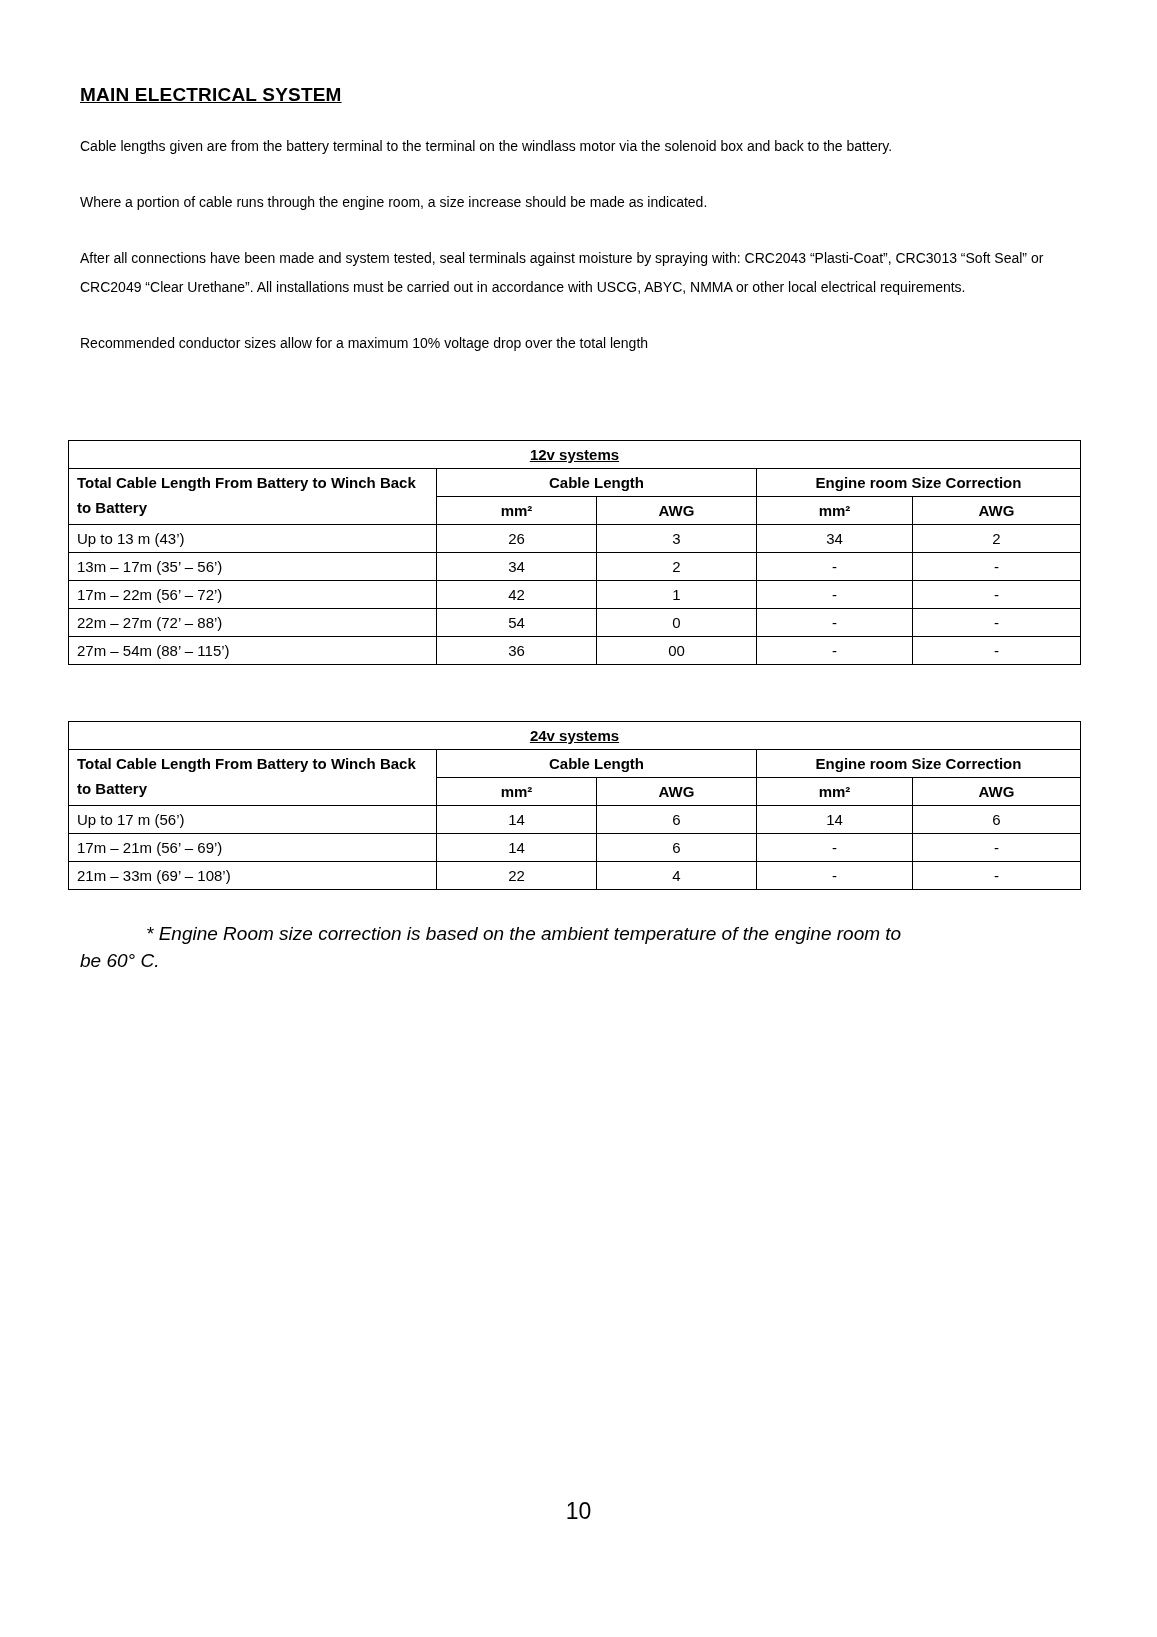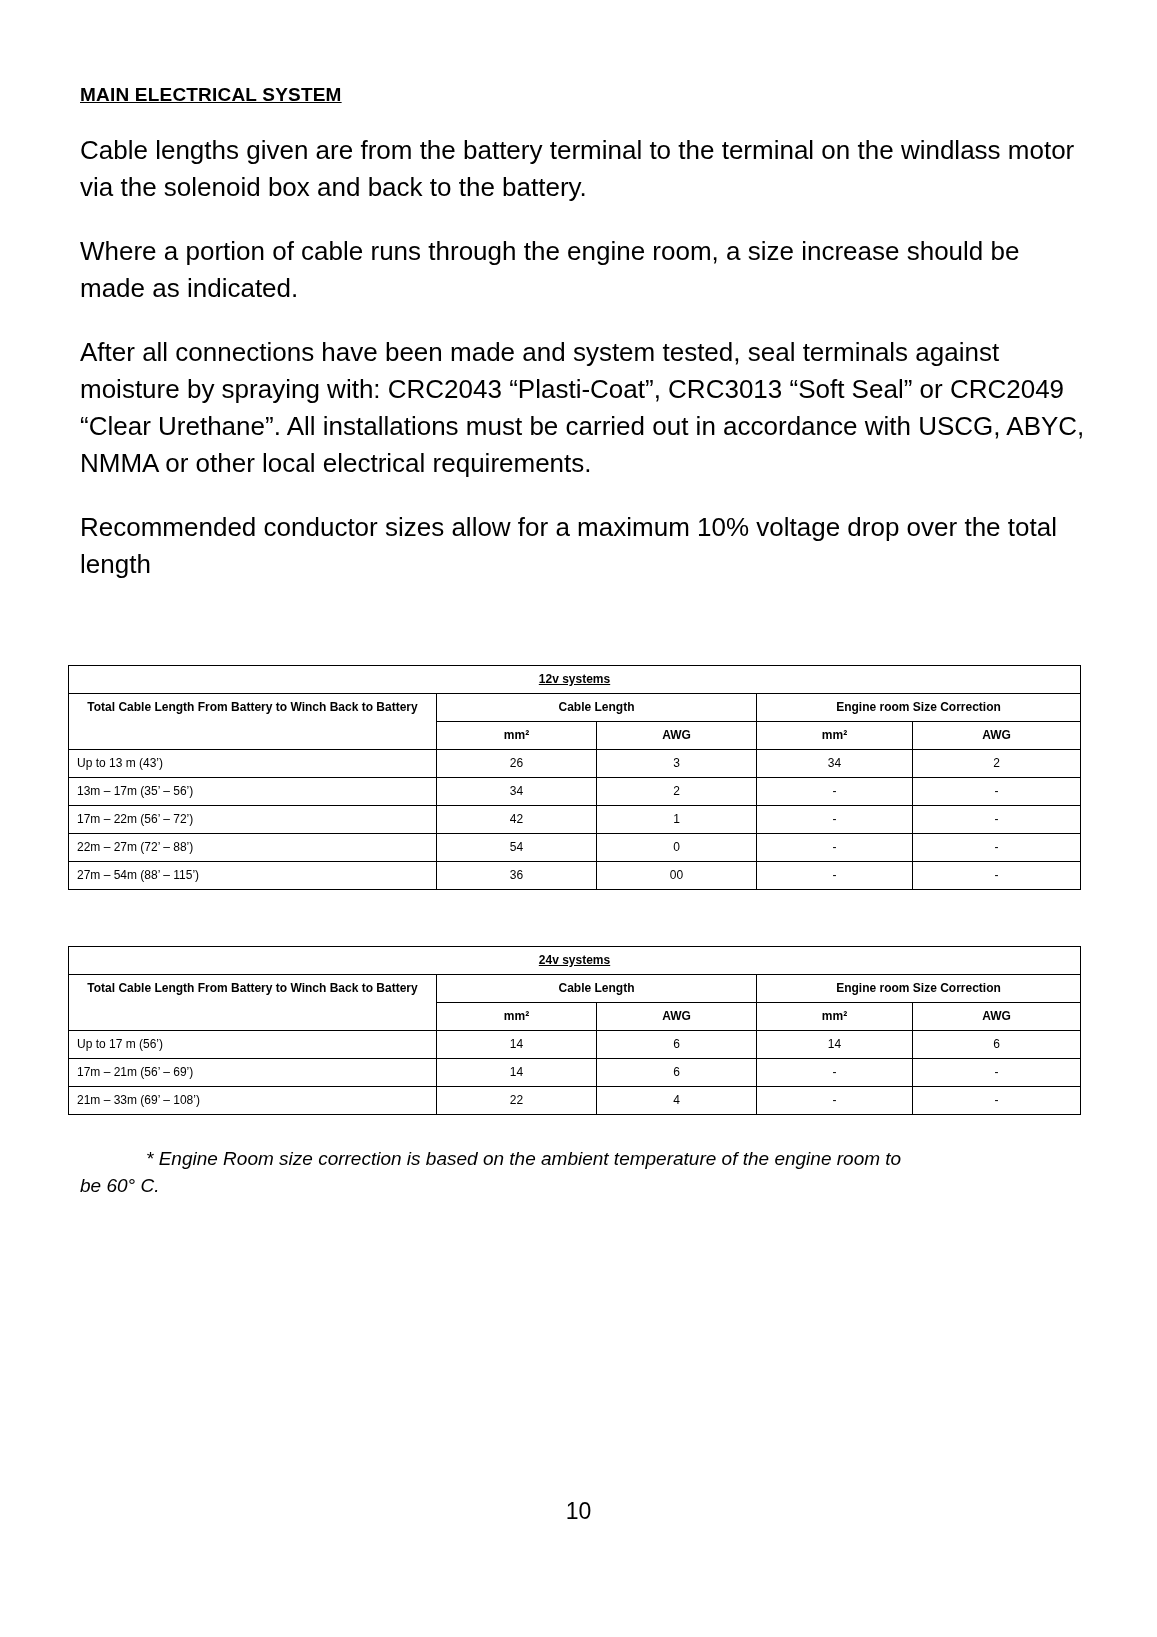--- a/index.html
+++ b/index.html
@@ -17,49 +17,49 @@
     overflow: hidden;
   }
   .doc-title {
     font-size: 19px;
     font-weight: bold;
     text-decoration: underline;
     margin-bottom: 26px;
     letter-spacing: 0.2px;
   }
   .body-text {
-    font-size: 26px;
-    line-height: 37px;
+    font-size: 14px;
+    line-height: 29px;
     max-width: 1005px;
     margin-bottom: 27px;
   }
   .tbl {
     border-collapse: collapse;
     table-layout: fixed;
     width: 1012px;
-    font-size: 12px;
+    font-size: 15px;
     margin-left: -12px;
     border-radius: 26px;
   }
   .tbl td, .tbl th {
     border: 1px solid #000;
     padding: 1px 8px;
     line-height: 25px;
     overflow: hidden;
   }
   .tbl-12v { margin-top: 82px; }
   .tbl-24v { margin-top: 56px; }
   .caption-cell {
     text-align: center;
     font-weight: bold;
   }
   .caption-cell span { text-decoration: underline; }
   .col1-header {
     font-weight: bold;
-    text-align: center;
+    text-align: left;
     vertical-align: top;
     padding-top: 3px;
   }
   .group-header {
     font-weight: bold;
     text-align: center;
   }
   .group-header.bottom { vertical-align: bottom; }
   .sub-header {
     font-weight: bold;

